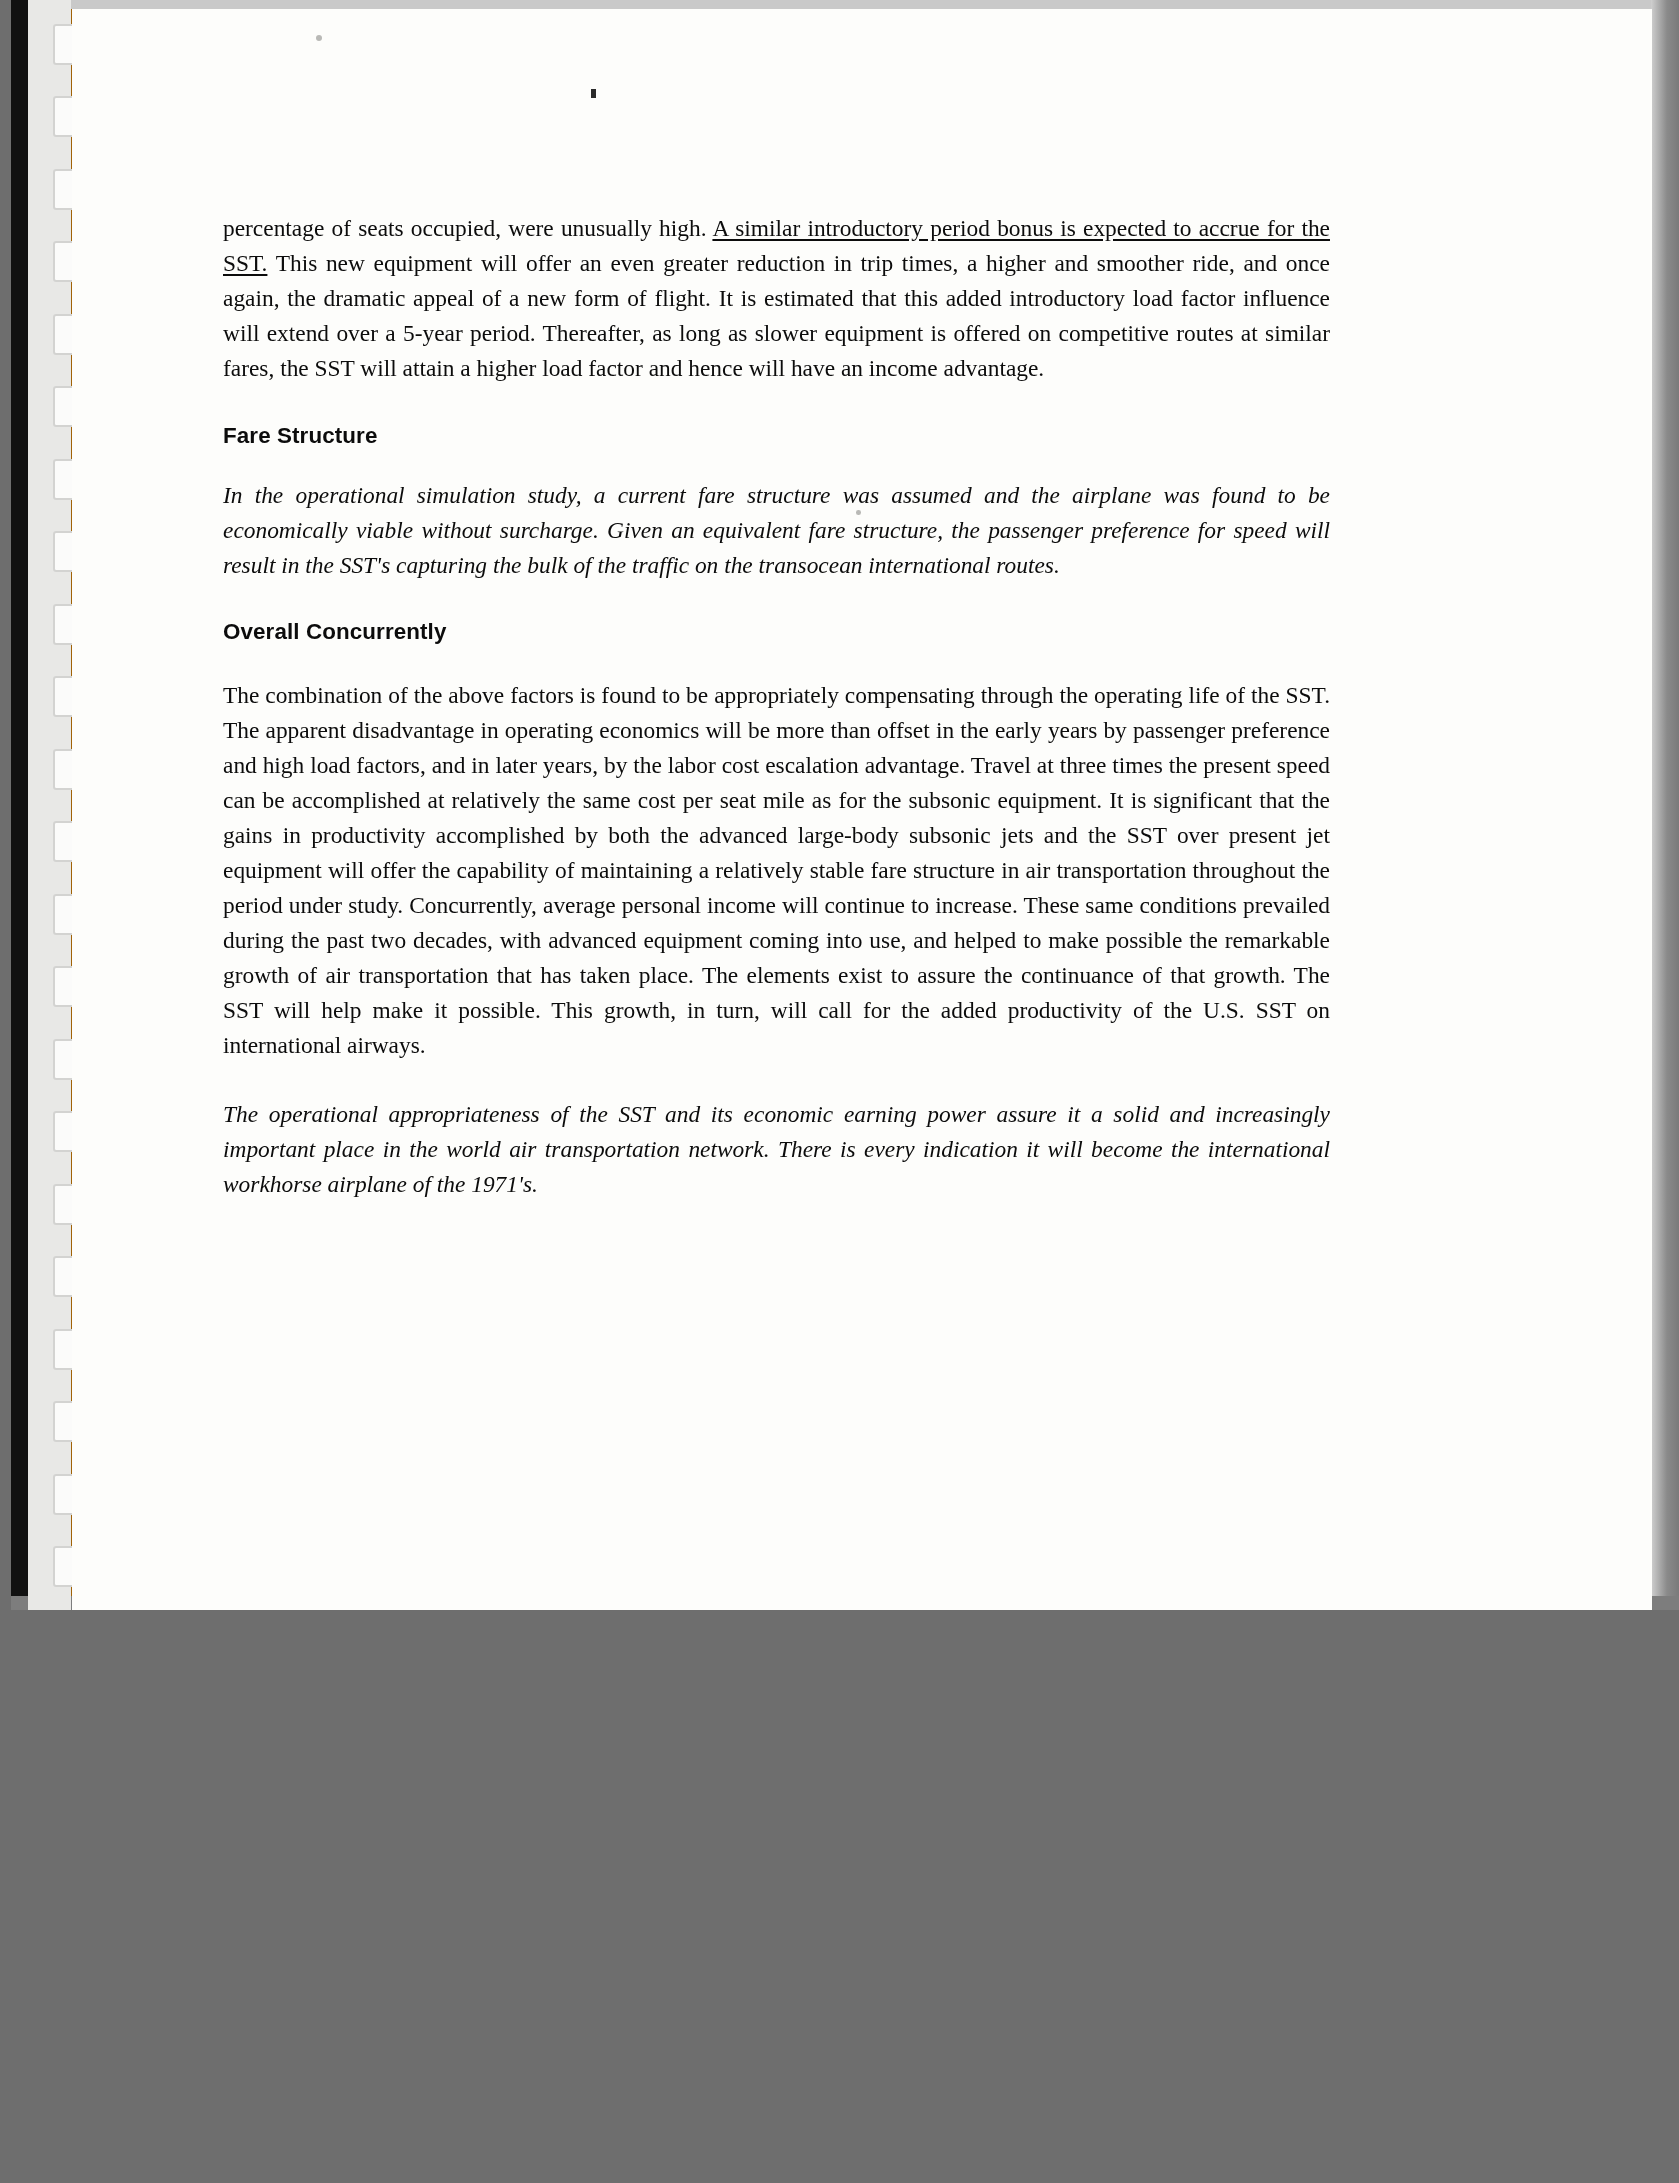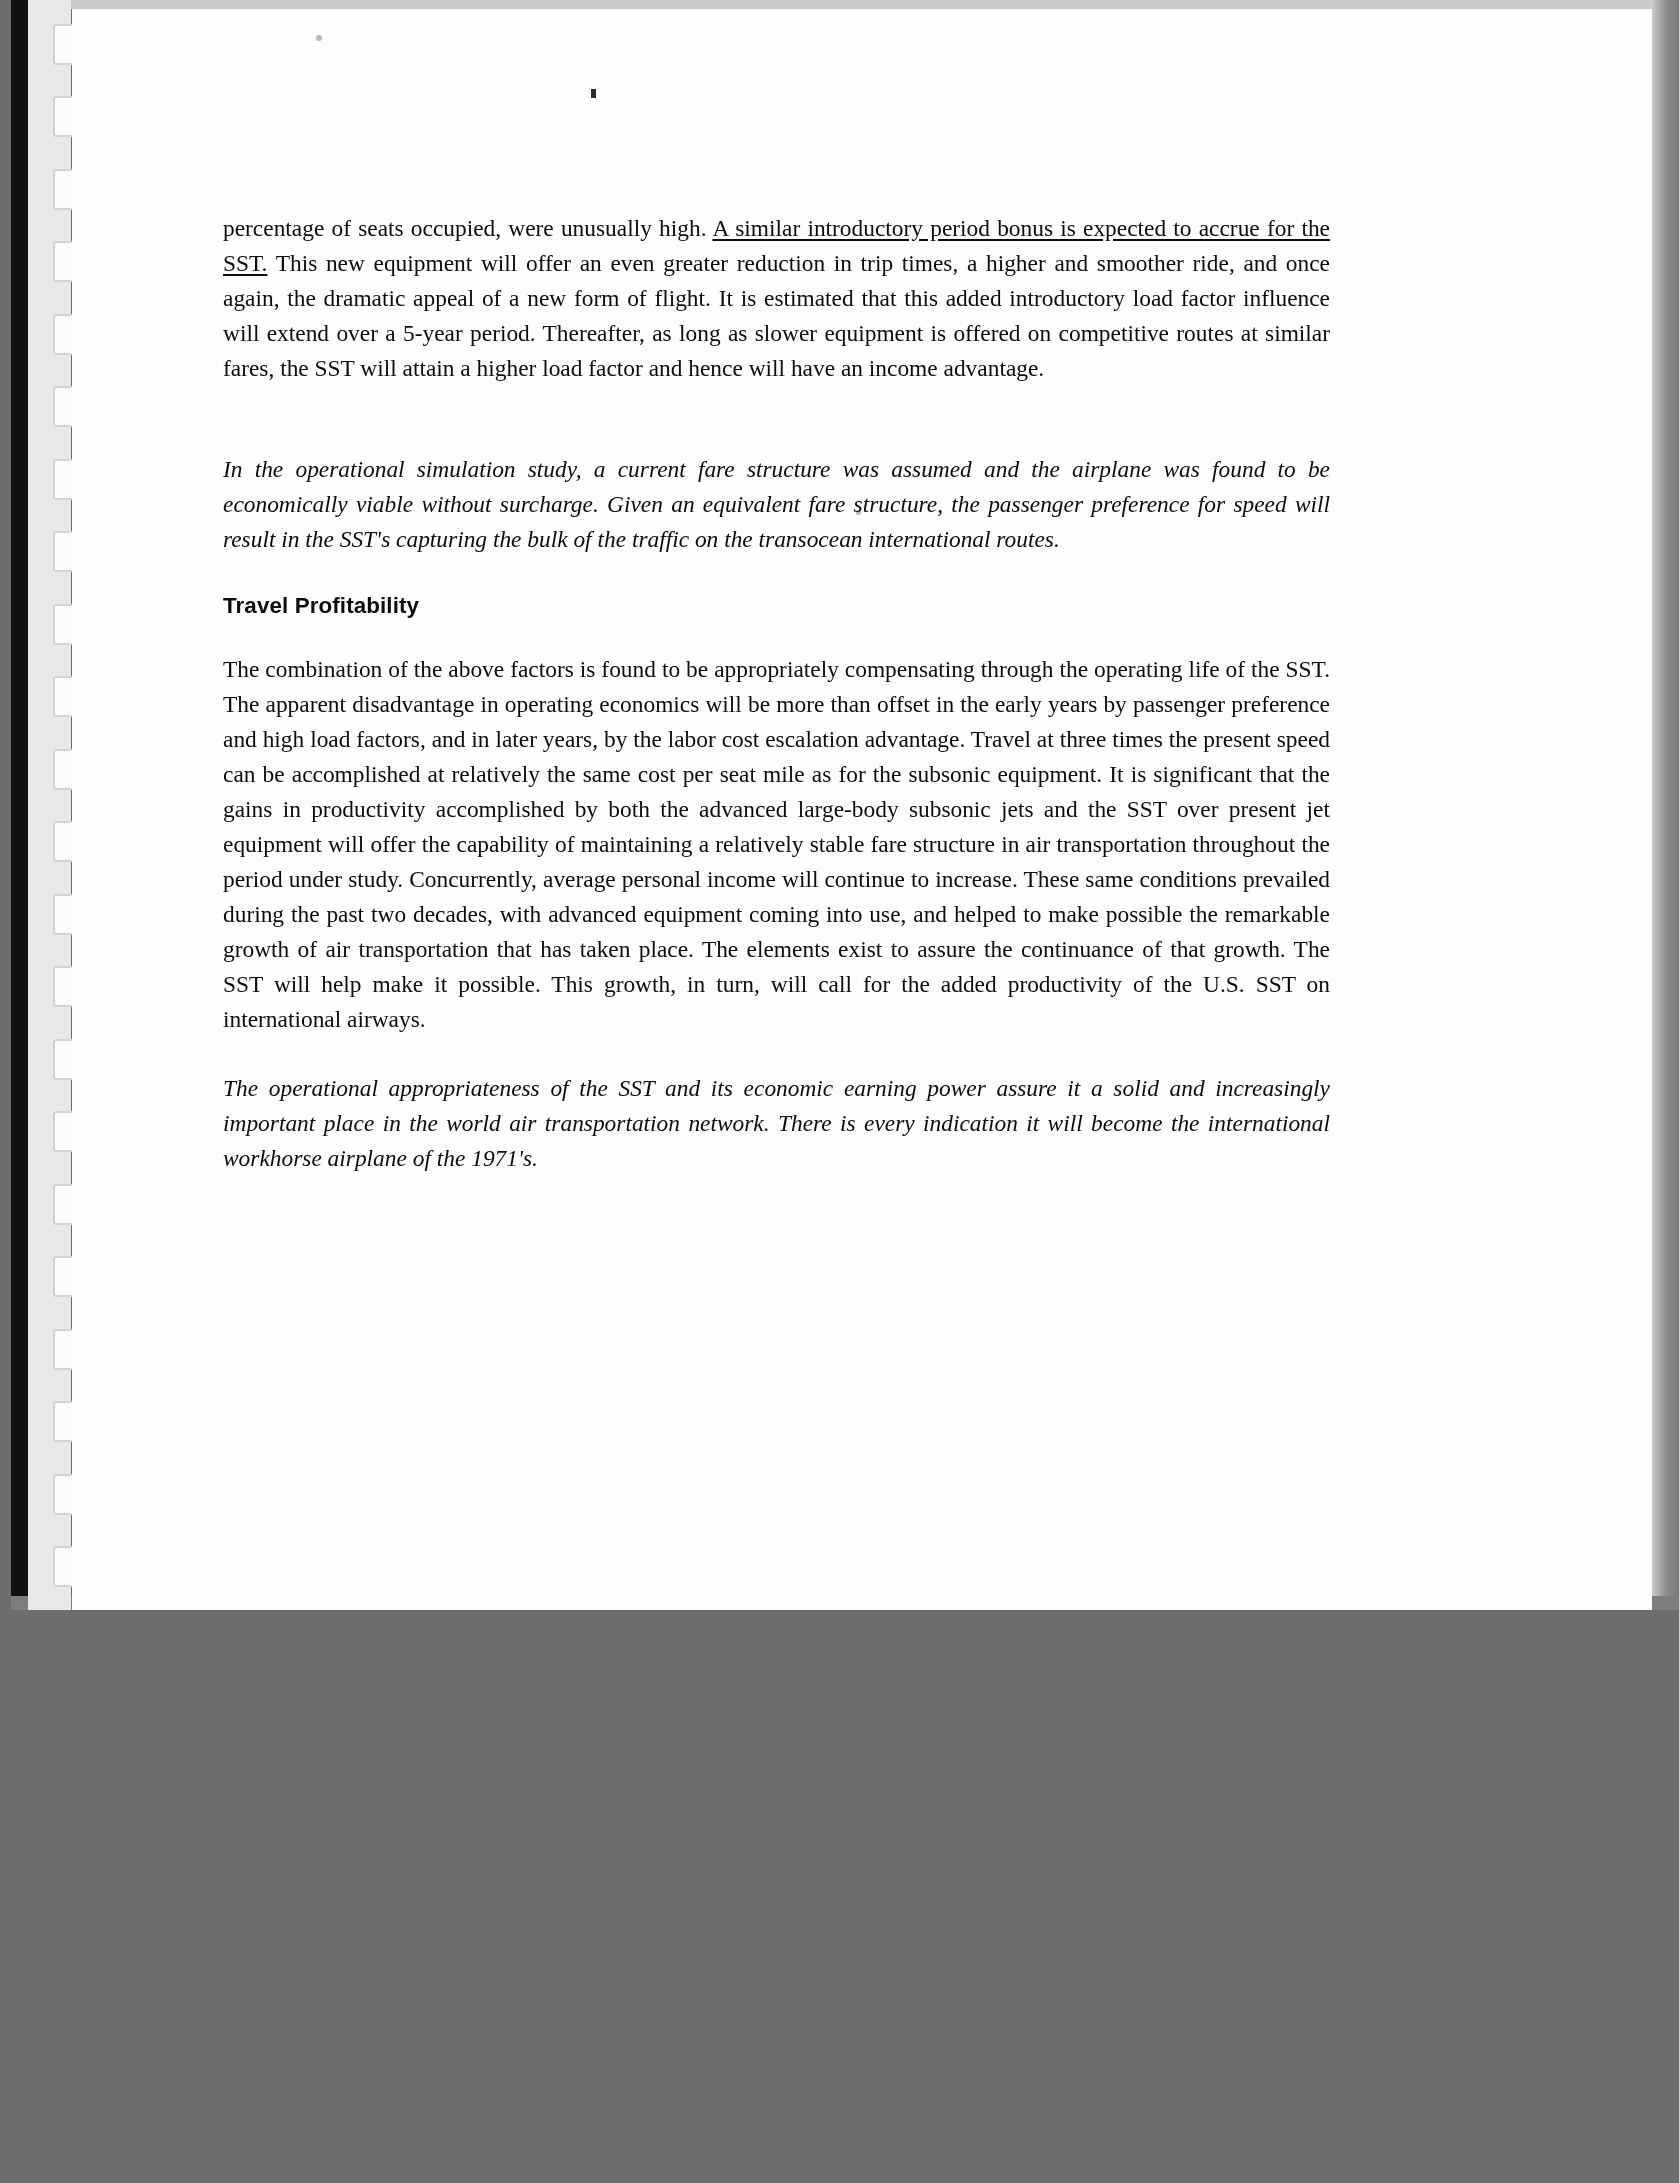--- a/index.html
+++ b/index.html
@@ -176,28 +176,29 @@
   </div>
 
   <div class="dot-mark"></div>
 
   <div class="content">
 
     <p class="body"><span>percentage of seats occupied, were unusually high. </span><span class="u">A similar introductory period bonus is expected to accrue for the SST.</span><span> This new equipment will offer an even greater reduction in trip times, a higher and smoother ride, and once again, the dramatic appeal of a new form of flight. It is estimated that this added introductory load factor influence will extend over a 5-year period. Thereafter, as long as slower equipment is offered on competitive routes at similar fares, the SST will attain a higher load factor and hence will have an income advantage.</span></p>
 
     <div class="sp-1"></div>
 
+    <h2>Fare Structure</h2>
 
     <div class="sp-2"></div>
 
     <p class="italic">In the operational simulation study, a current fare structure was assumed and the airplane was found to be economically viable without surcharge. Given an equivalent fare structure, the passenger preference for speed will result in the SST's capturing the bulk of the traffic on the transocean international routes.</p>
 
     <div class="sp-3"></div>
 
-    <h2>Travel Profitability</h2>
+    <h2>Overall Concurrently</h2>
 
     <div class="sp-4"></div>
 
     <p class="body">The combination of the above factors is found to be appropriately compensating through the operating life of the SST. The apparent disadvantage in operating economics will be more than offset in the early years by passenger preference and high load factors, and in later years, by the labor cost escalation advantage. Travel at three times the present speed can be accomplished at relatively the same cost per seat mile as for the subsonic equipment. It is significant that the gains in productivity accomplished by both the advanced large-body subsonic jets and the SST over present jet equipment will offer the capability of maintaining a relatively stable fare structure in air transportation throughout the period under study. Concurrently, average personal income will continue to increase. These same conditions prevailed during the past two decades, with advanced equipment coming into use, and helped to make possible the remarkable growth of air transportation that has taken place. The elements exist to assure the continuance of that growth. The SST will help make it possible. This growth, in turn, will call for the added productivity of the U.S. SST on international airways.</p>
 
     <div class="sp-5"></div>
 
     <p class="italic">The operational appropriateness of the SST and its economic earning power assure it a solid and increasingly important place in the world air transportation network. There is every indication it will become the international workhorse airplane of the 1971's.</p>
 
   </div>

